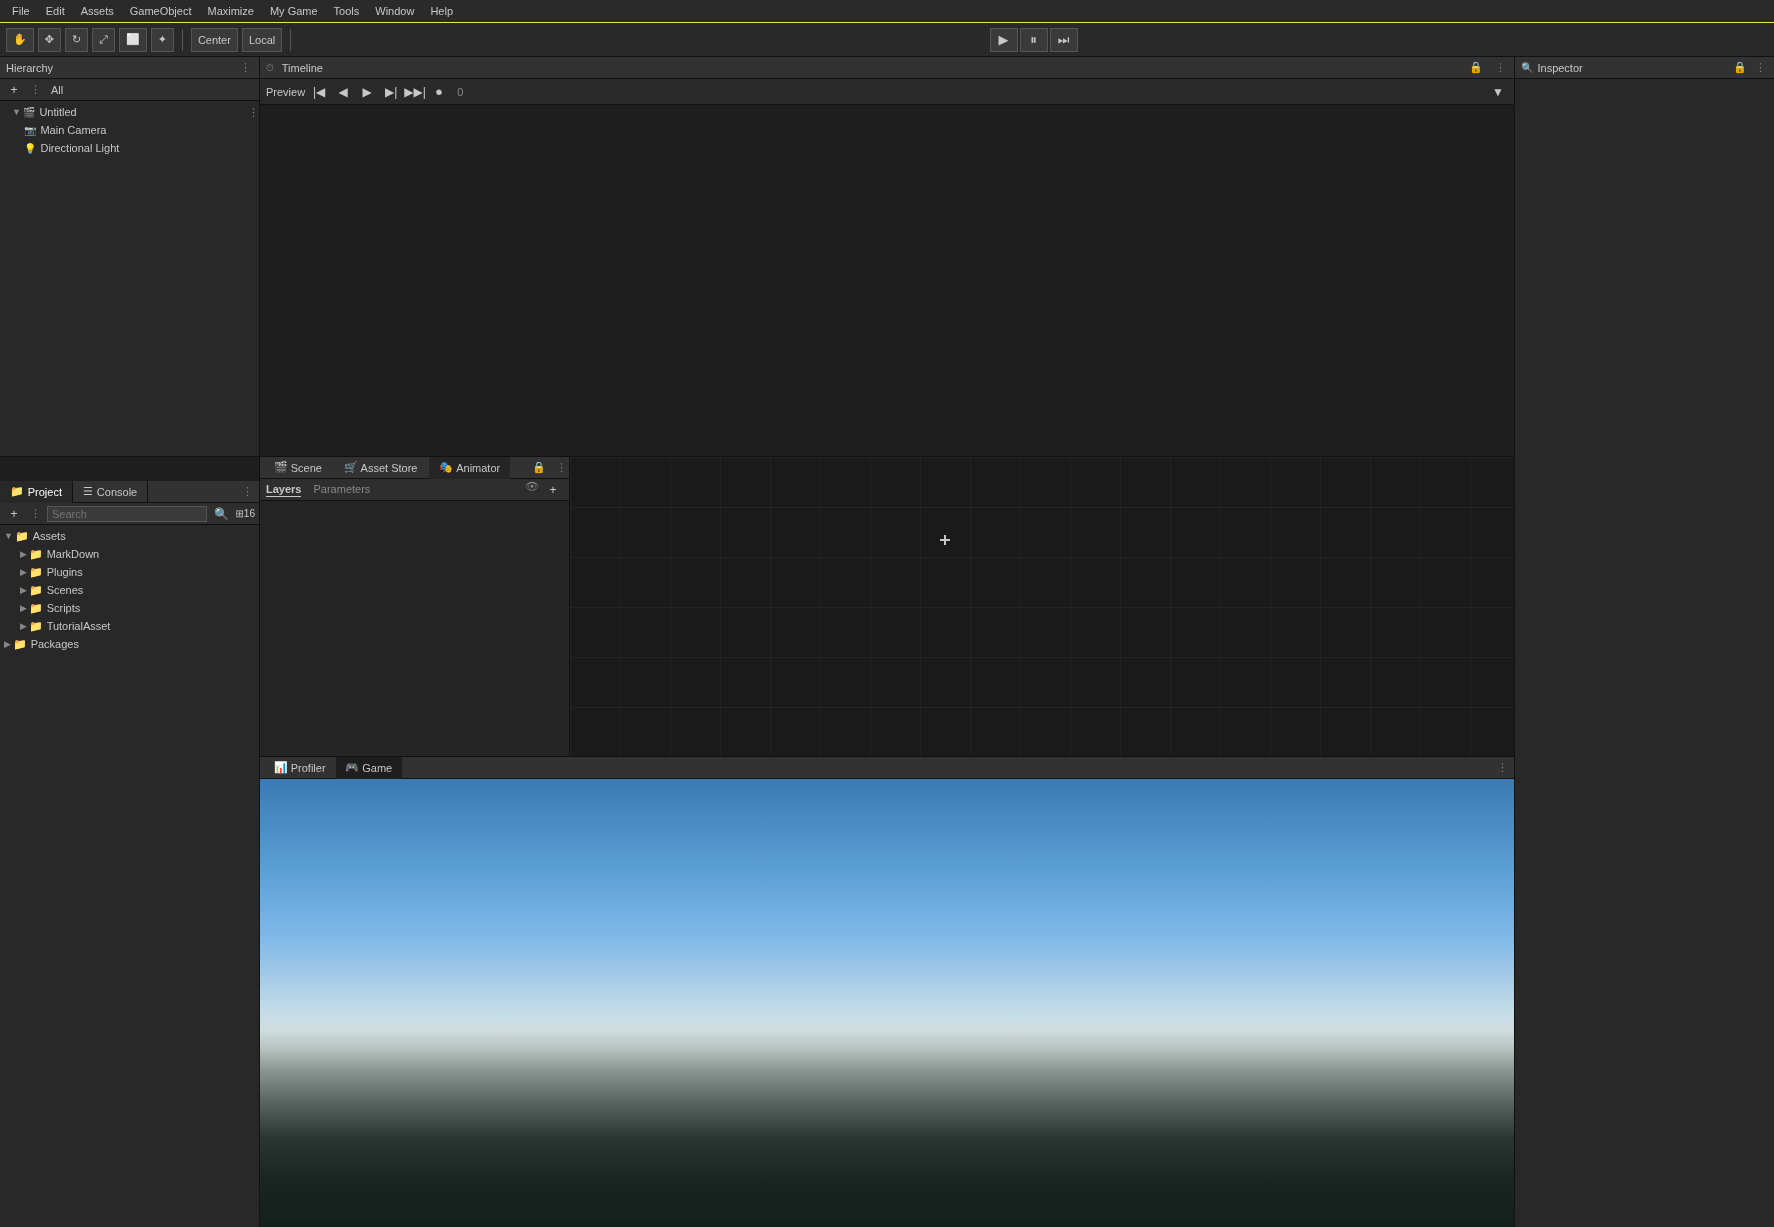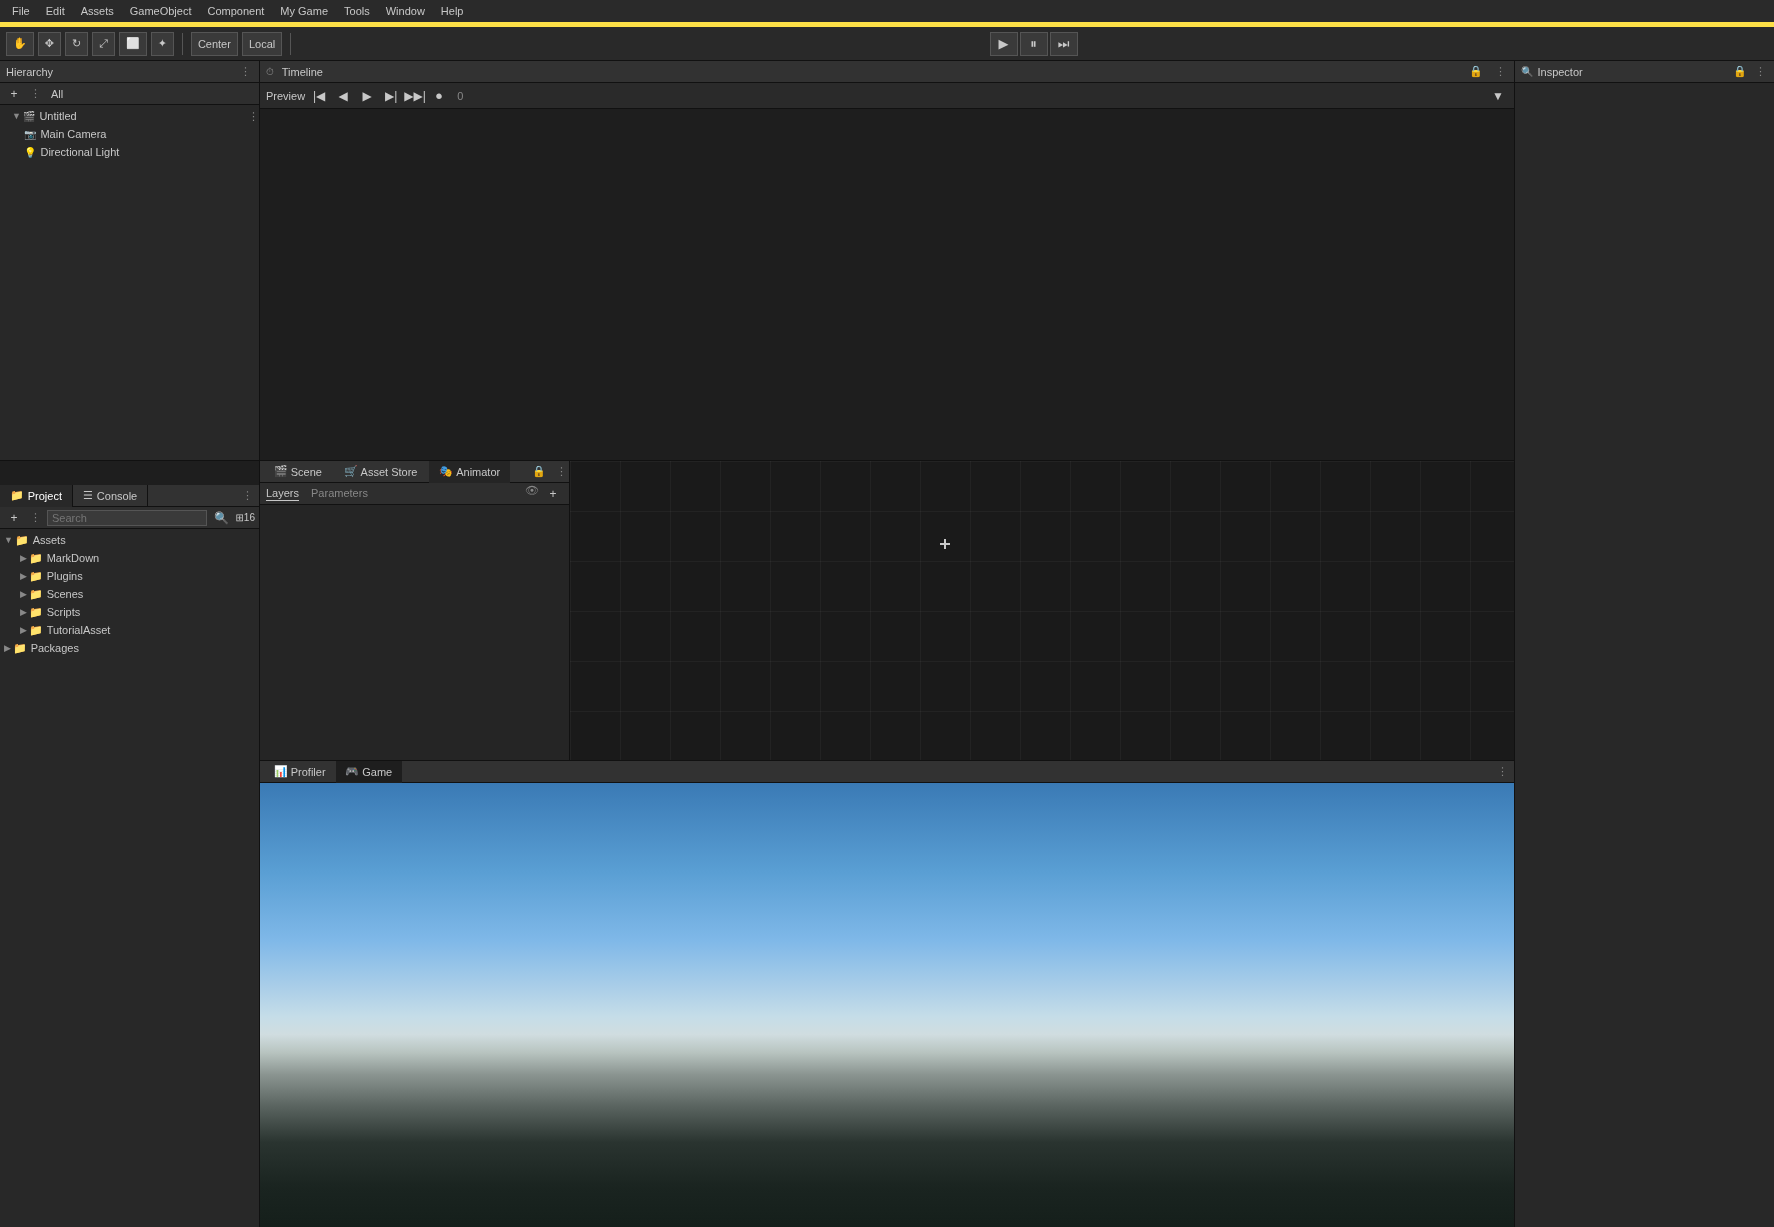--- a/index.html
+++ b/index.html
@@ -13,21 +13,21 @@
       overflow: hidden;
     }
 
     
     #menu-bar {
       height: 22px;
       background: #2a2a2a;
       display: flex;
       align-items: center;
       padding: 11px 4px;
-      border-bottom: 5px solid #fde047;
+      border-bottom: 1px solid #fde047;
     }
     .menu-item {
       padding: 2px 8px;
       cursor: pointer;
       color: #c8c8c8;
     }
 
     
     #toolbar {
       height: 34px;
@@ -429,21 +429,21 @@
     }
   </style>
 </head>
 <body>
 
 <div id="menu-bar">
   <span class="menu-item">File</span>
   <span class="menu-item">Edit</span>
   <span class="menu-item">Assets</span>
   <span class="menu-item">GameObject</span>
-  <span class="menu-item">Component</span>
+  <span class="menu-item">Maximize</span>
   <span class="menu-item">My Game</span>
   <span class="menu-item">Tools</span>
   <span class="menu-item">Window</span>
   <span class="menu-item">Help</span>
 </div>
 
 <div id="toolbar">
   <button class="toolbar-btn">✋</button>
   <button class="toolbar-btn">✥</button>
   <button class="toolbar-btn">↻</button>
@@ -602,21 +602,21 @@
               <span style="margin-right:3px;">🎭</span>
               <span>Animator</span>
             </div>
             <div style="flex:1"></div>
             <span class="dots-menu">🔒</span>
             <span class="dots-menu" style="margin-left:4px;">⋮</span>
           </div>
 
           <div class="layers-toolbar">
             <div style="display:flex; gap:4px;">
-              <span style="color:#c8c8c8; cursor:pointer; border-bottom: 1px solid #c8c8c8; padding-bottom:1px;">Layers</span>
+              <span style="color:#c8c8c8; cursor:pointer; border-bottom: 1px solid #c8c8c8; padding-bottom:1px;font-weight:bold;">Layers</span>
               <span style="color:#888; cursor:pointer; margin-left:8px;">Parameters</span>
             </div>
             <div style="display:flex; gap:4px;">
               <span style="color:#888; cursor:pointer;">👁</span>
               <button class="icon-btn">+</button>
             </div>
           </div>
         </div>
 
         <div id="scene-view">

